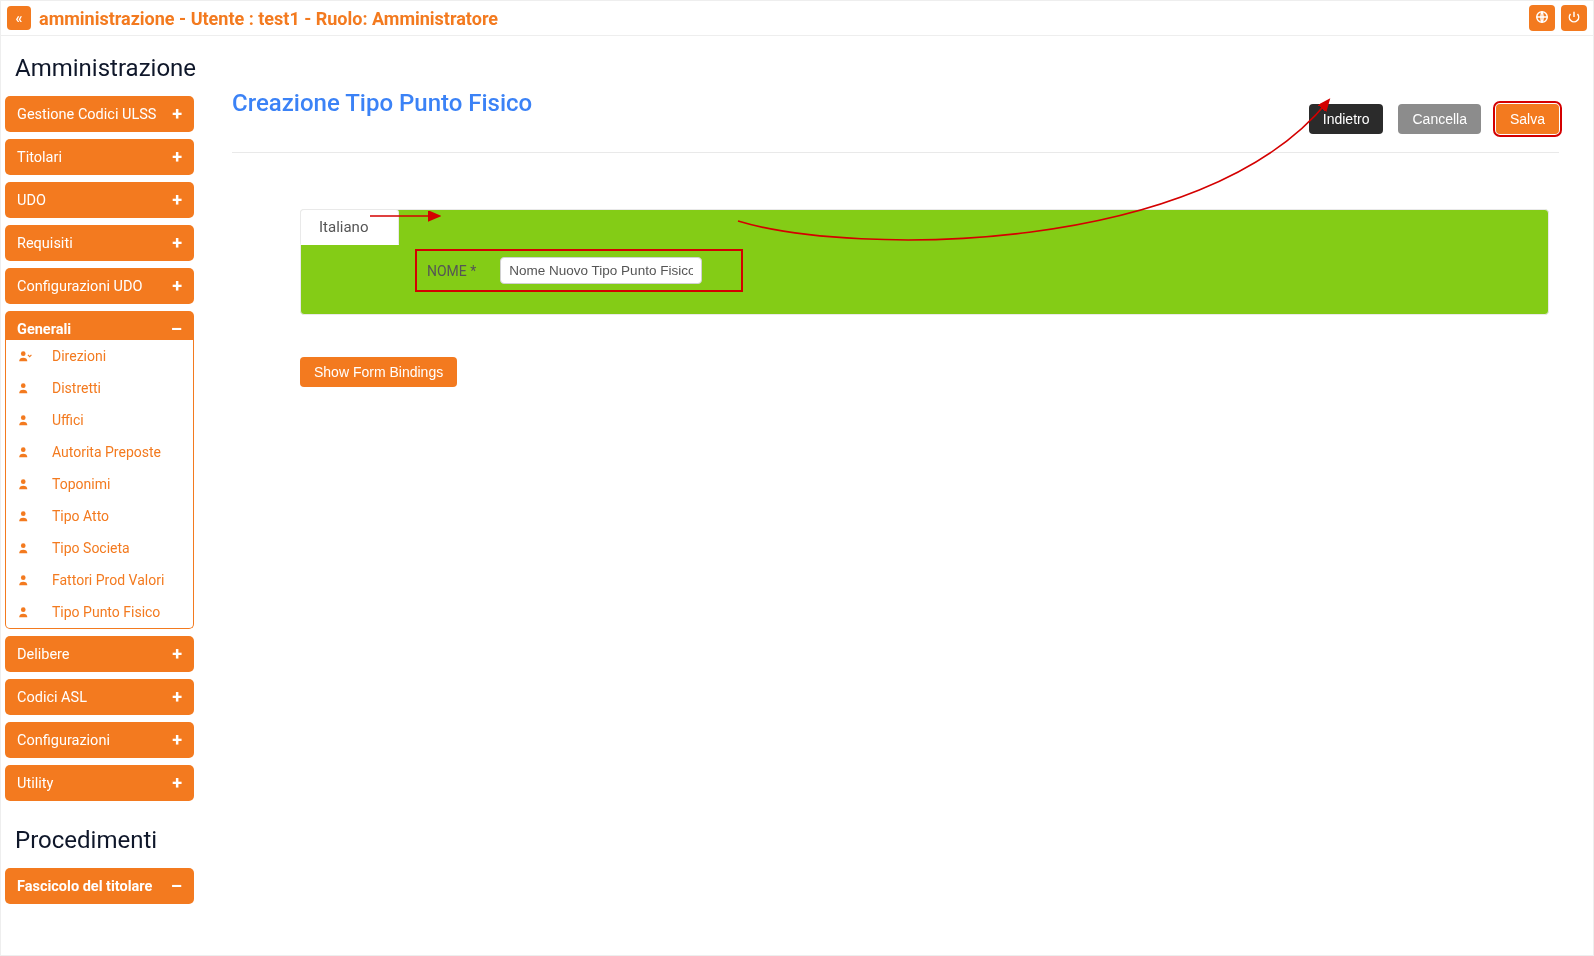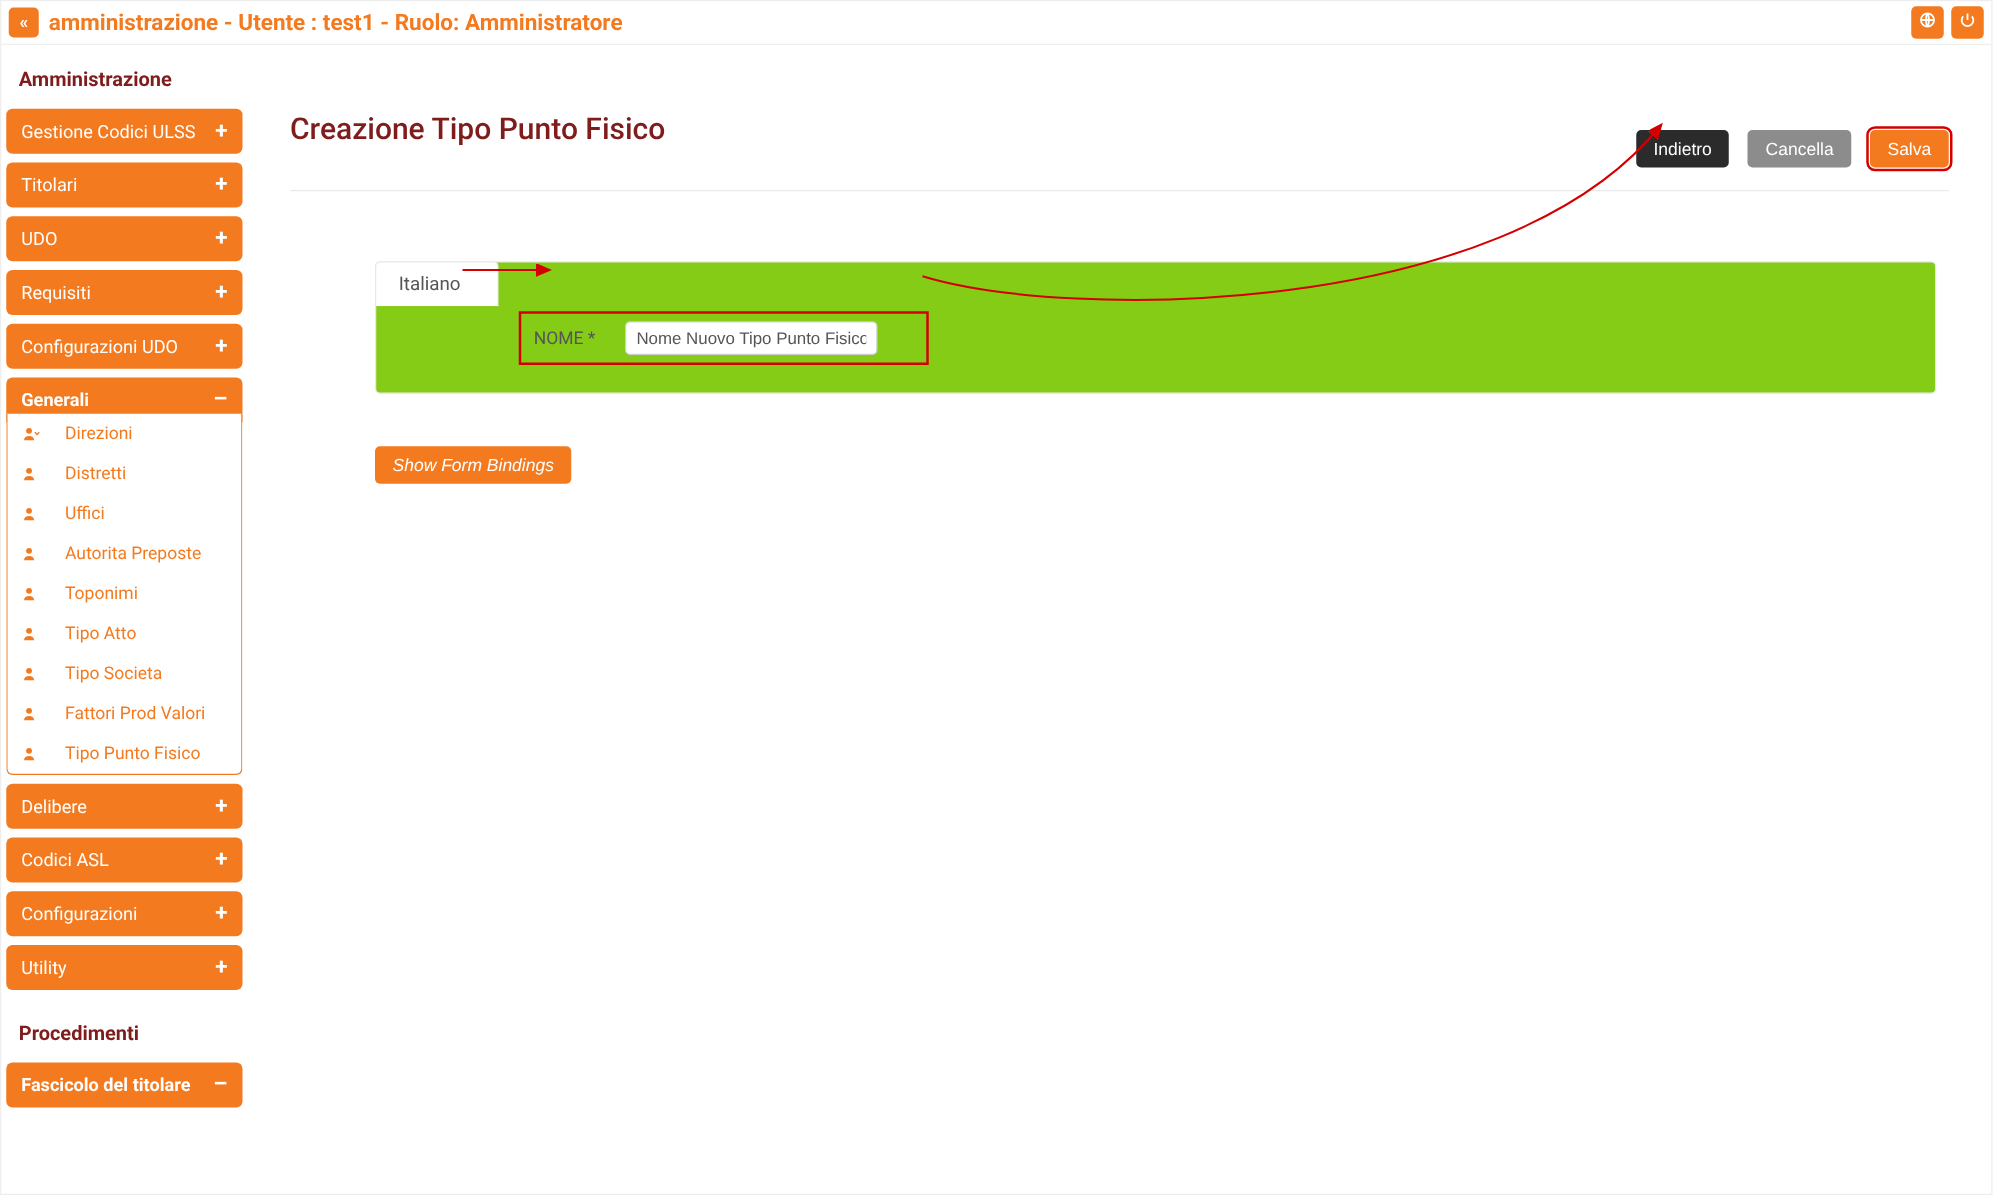--- a/index.html
+++ b/index.html
@@ -63,23 +63,23 @@
       width: 197px;
       padding: 0 4px;
       position: relative;
       overflow-y: auto;
       overflow-x: hidden;
     }
     .sidebar::-webkit-scrollbar { width: 14px; }
     .sidebar::-webkit-scrollbar-track { background: #f0f0f0; }
     .sidebar::-webkit-scrollbar-thumb { background: #c0c0c0; border-radius: 2px; }
     .sidebar-section-title {
-      color: #7f1d1d;
-      font-size: 16px;
-      font-weight: 700;
+      color: #0f172a;
+      font-size: 24px;
+      font-weight: 400;
       padding: 18px 10px 14px 10px;
     }
     .menu-group {
       background: #f37a1f;
       color: #fff;
       border-radius: 5px;
       padding: 9px 12px;
       margin-bottom: 7px;
       display: flex;
       justify-content: space-between;
@@ -124,21 +124,21 @@
     }
     .page-header {
       display: flex;
       justify-content: space-between;
       align-items: center;
       padding-bottom: 18px;
       border-bottom: 1px solid #e9e9e9;
       margin-bottom: 56px;
     }
     .page-title {
-      color: #7f1d1d;
+      color: #3b82f6;
       font-size: 24px;
       font-weight: 500;
     }
     .header-actions {
       display: flex;
       gap: 15px;
       margin-top: 32px;
     }
     .btn {
       border: none;
@@ -192,21 +192,20 @@
       border: 1px solid #d0d0d0;
       border-radius: 4px;
       padding: 5px 8px;
       font-size: 13.5px;
       color: #555;
       width: 202px;
     }
     .show-bindings {
       margin-left: 68px;
       margin-top: 42px;
-      font-style: italic;
     }
     
     .arrow-left {
       position: absolute;
       stroke: #d40000;
       fill: none;
     }
     .arrow-right-curve {
       position: absolute;
       stroke: #d40000;

